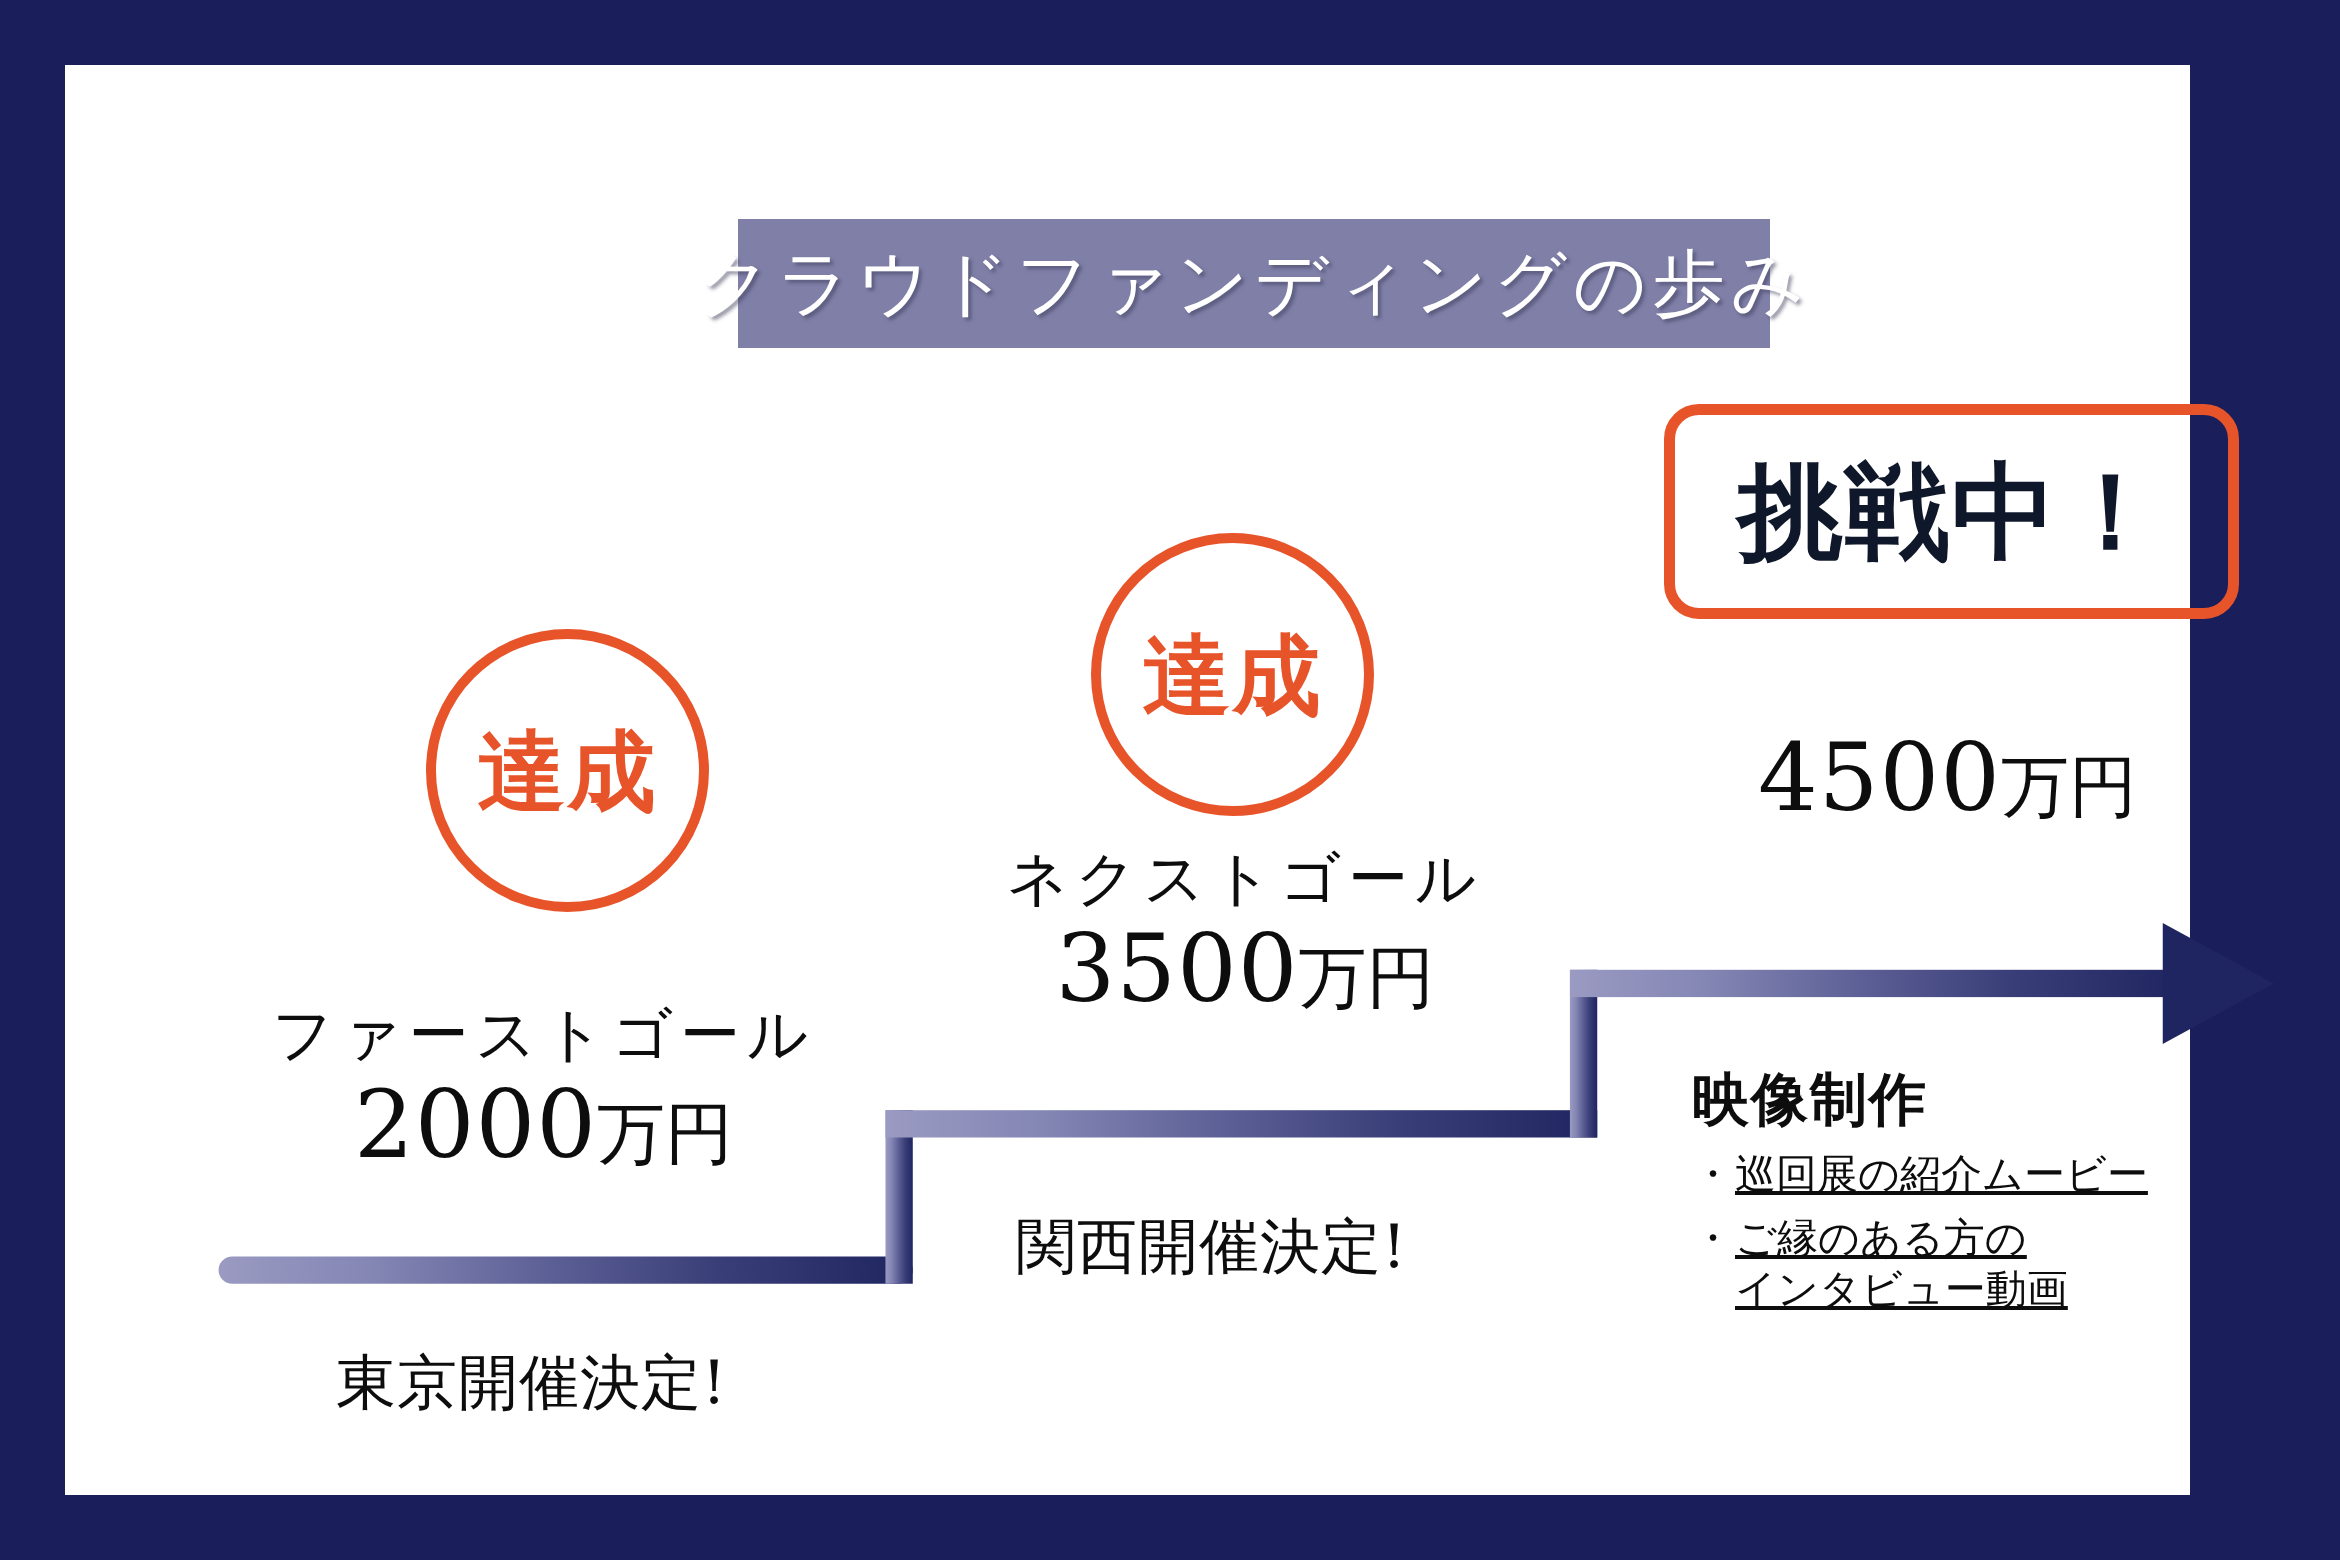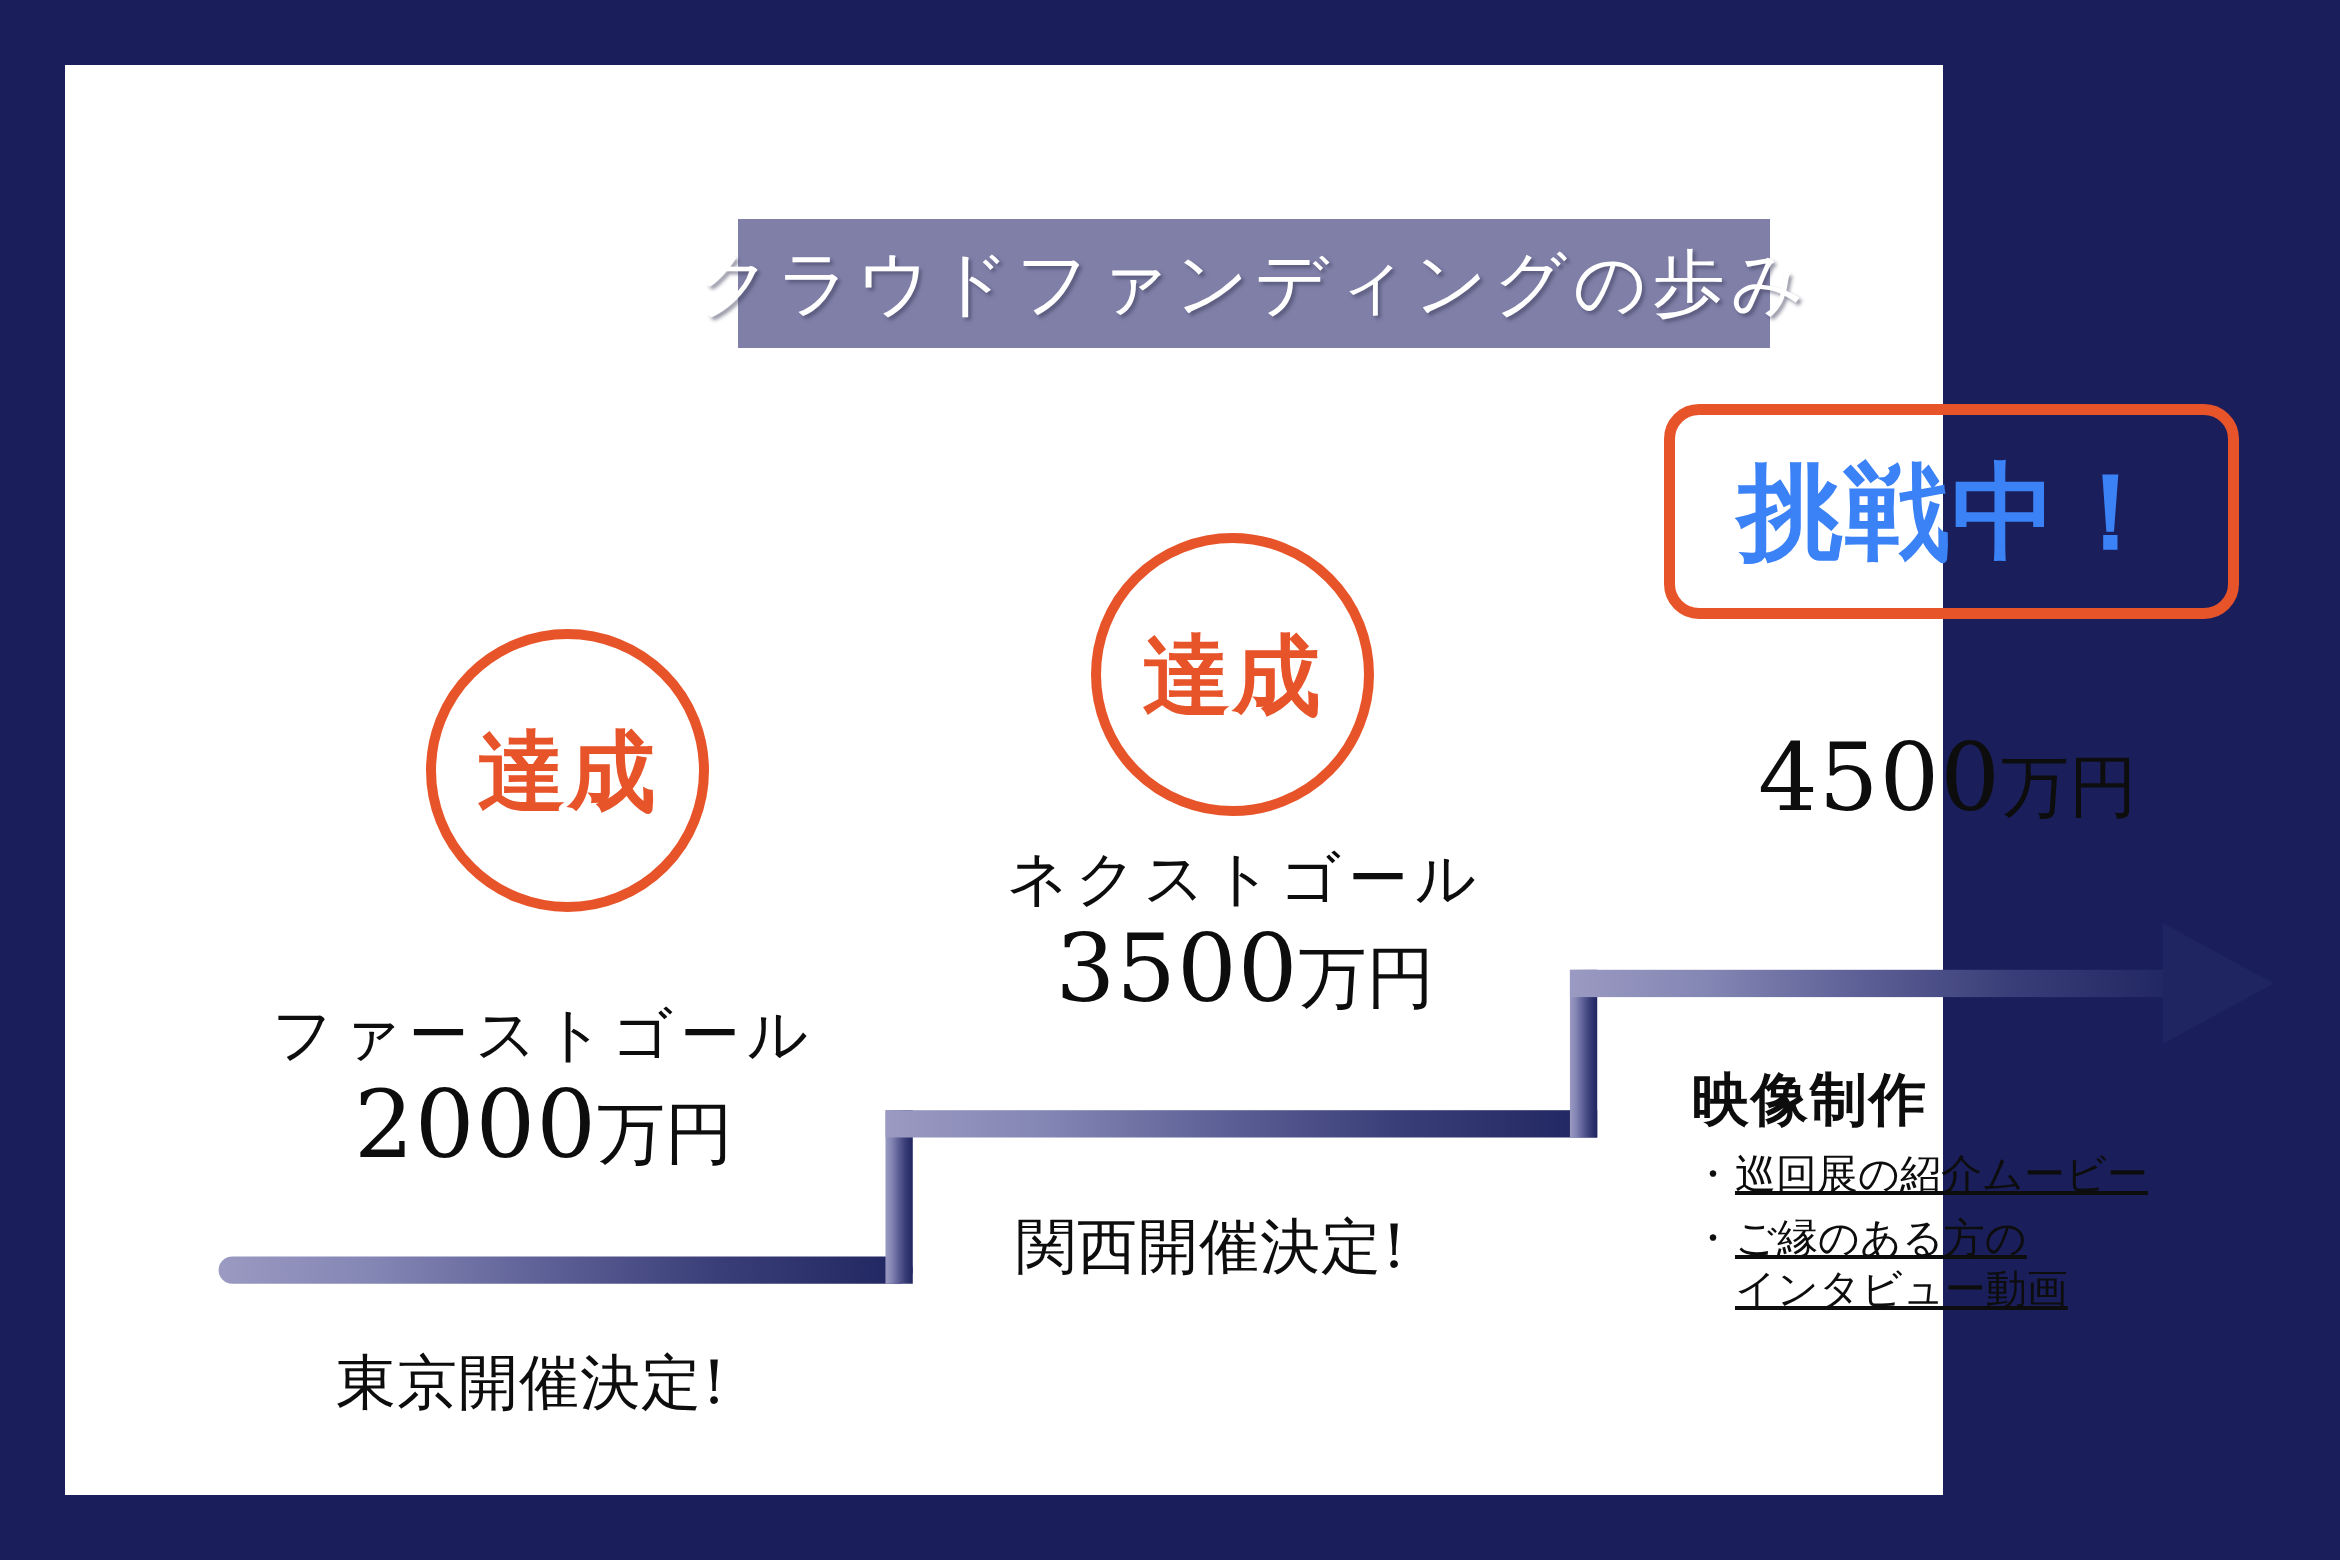--- a/index.html
+++ b/index.html
@@ -10,21 +10,21 @@
     overflow:hidden;
   }
   #stage{
     position:relative;
     width:2341px;height:1560px;
     box-sizing:border-box;
   }
   #canvas{
     position:absolute;
     left:65px;top:65px;
-    width:1878px;height:1430px;
+    width:2125px;height:1430px;
     background:#ffffff;
   }
   
   #title-banner{
     position:absolute;
     left:673px;top:154px;
     width:1032px;height:129px;
     background:#7f7fa8;
     display:flex;align-items:center;justify-content:center;
   }
@@ -68,21 +68,21 @@
   #stamp-2 .stamp-label{font-size:88px;color:#e8542a;}
   #stamp-3{
     position:absolute;
     left:1599px;top:339px;width:575px;height:215px;
     border:11.7px solid #e8542a;
     border-radius:35px;
     box-sizing:border-box;
     display:flex;align-items:center;justify-content:center;
   }
   #stamp-3 .stamp-label{
-    font-size:105px;font-weight:700;color:#3b82f6;
+    font-size:105px;font-weight:700;color:#0f172a;
     letter-spacing:2px;line-height:1;white-space:nowrap;
     font-family:"DejaVu Serif","Liberation Serif",serif;
   }
   
   .goal-block{position:absolute;text-align:center;color:#0d0d0d;}
   .goal-name{
     font-size:60px;letter-spacing:6.8px;white-space:nowrap;
     line-height:1.1;
   }
   .goal-amount{

